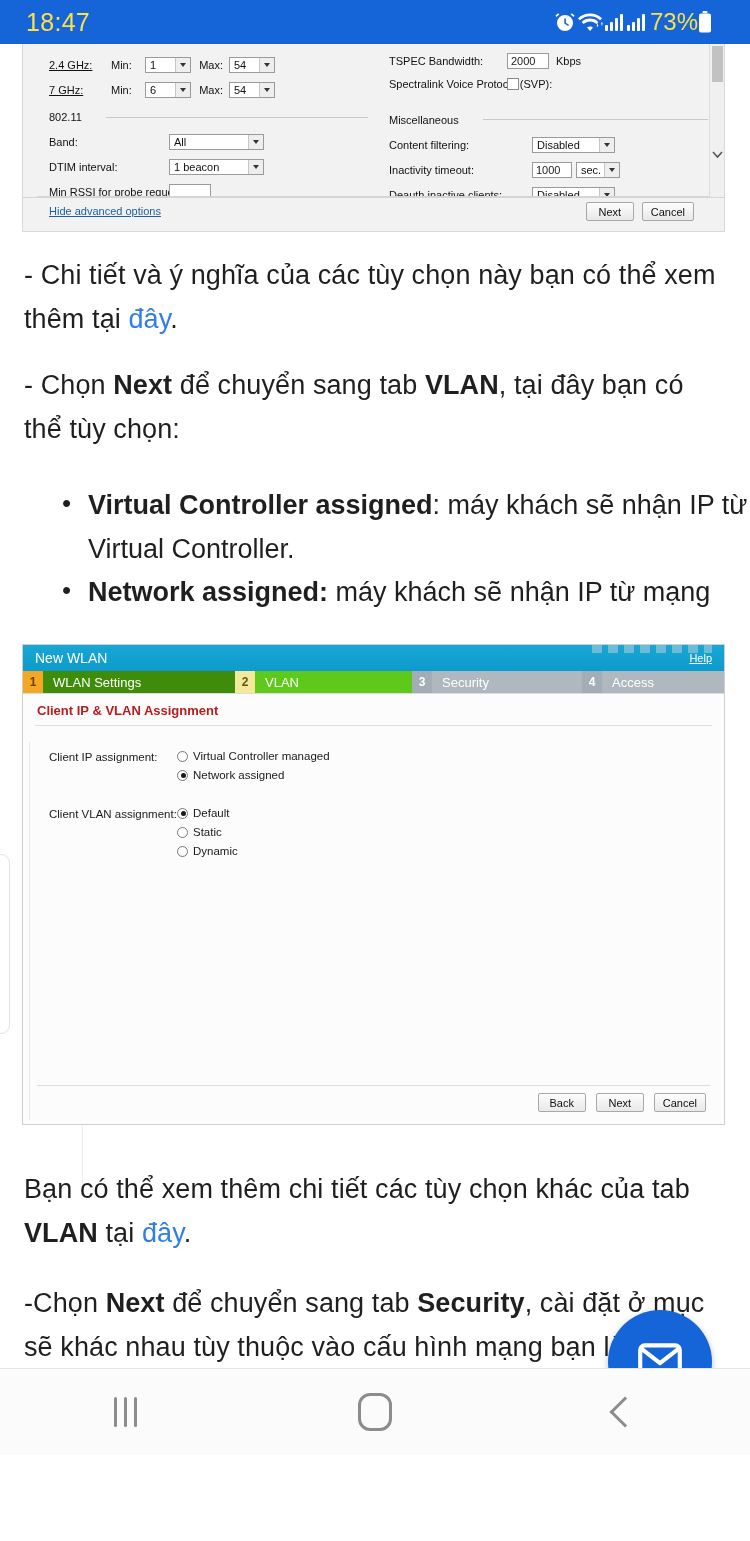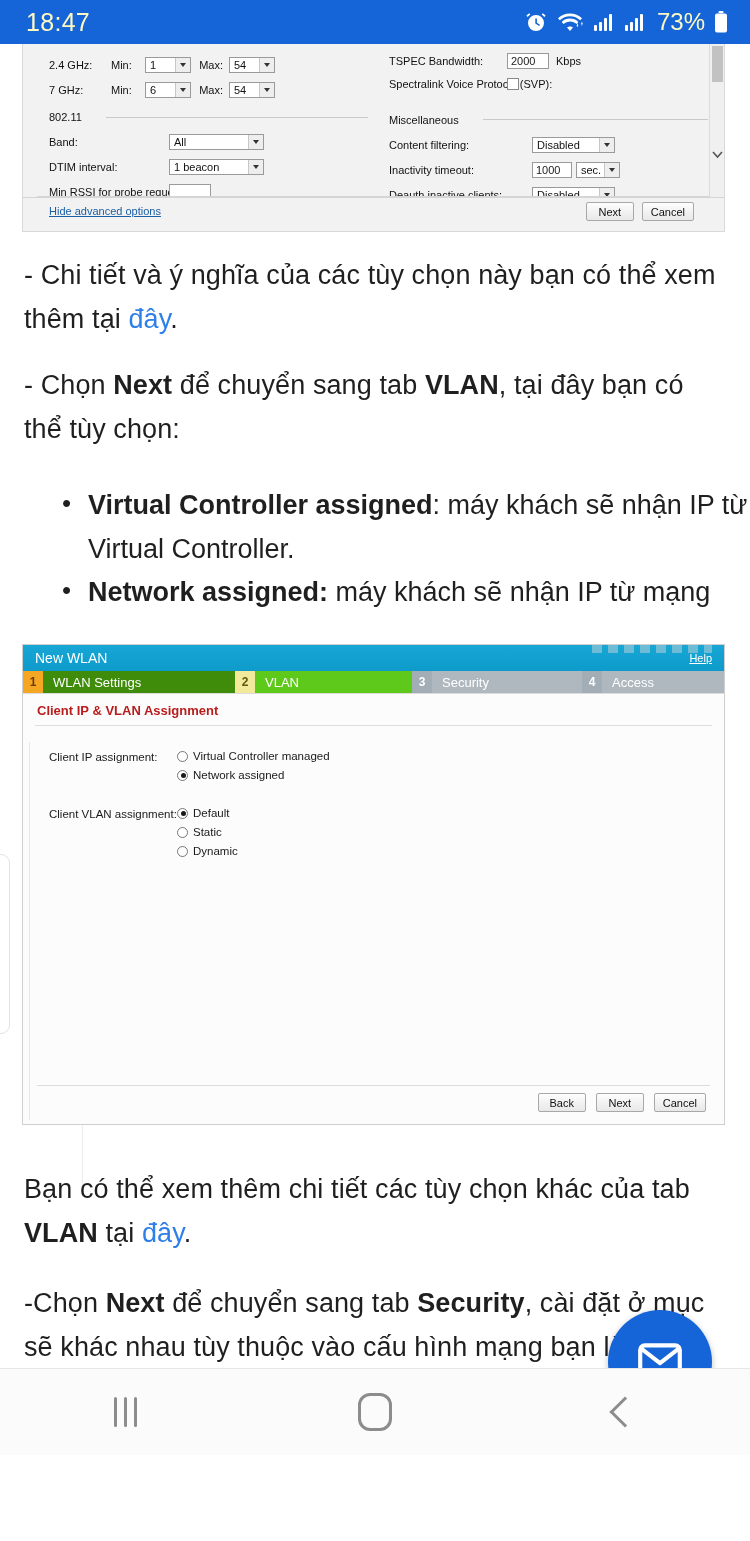--- a/index.html
+++ b/index.html
@@ -6,26 +6,26 @@
   html, body {
     width: 750px; height: 1541px;
     background: #ffffff;
     font-family: "Liberation Sans", sans-serif;
     overflow: hidden;
   }
   .phone { position: relative; width: 750px; height: 1541px; background:#fff; }
 
   
   .statusbar {
-    height: 44px; background: #1565D8; color: #fef9c3;
+    height: 44px; background: #1565D8; color: #fde047;
     display: flex; align-items: center; justify-content: space-between;
-    padding: 0 22px 0 26px;
+    padding: 0 38px 0 26px;
   }
   .sb-time { font-size: 25px; font-weight: 400; letter-spacing: .3px; }
-  .sb-right { display: flex; align-items: center; gap: 9px; }
+  .sb-right { display: flex; align-items: center; }
   .sb-pct { font-size: 24px; font-weight: 400; margin-left: 2px; }
   .ico { display:block; }
 
   
   .content { position:absolute; top:44px; left:0; width:750px; height:1411px; background:#fff; }
 
   
   .ghost-edge {
     position:absolute; left:-8px; top:810px; width:18px; height:180px;
     border:1px solid #e3e3e3; border-radius: 10px; background:#fff;
@@ -38,21 +38,21 @@
   .shot1 {
     position:absolute; left:22px; top:0px; width:703px; height:188px;
     background:#f2f2f2; border:1px solid #d9d9d9; border-top:none;
     overflow:hidden; font-size:11px; color:#1a1a1a;
   }
   .shot1 .pane { position:absolute; top:0; bottom:0; }
   .shot1 .left { left:0; width:345px; padding:12px 0 0 26px; }
   .shot1 .right { left:350px; width:335px; padding:8px 0 0 16px; }
   .rowline { display:flex; align-items:center; margin-bottom:7px; height:18px; }
   .lbl { color:#111; white-space:nowrap; }
-  .w-2g { width:62px; }
+  .w-2g { width:62px;text-decoration:underline; }
   .w-min { width:34px; }
   .w-max { width:38px; text-align:right; padding-right:6px;}
   .sel {
     height:16px; border:1px solid #9a9a9a; background:#fff;
     display:inline-flex; align-items:center; font-size:11px;
     padding:0 0 0 4px; color:#111; position:relative;
   }
   .sel .arw {
     width:15px; height:14px; margin-left:auto; border-left:1px solid #c7c7c7;
     background:#eeeeee; display:flex; align-items:center; justify-content:center;

